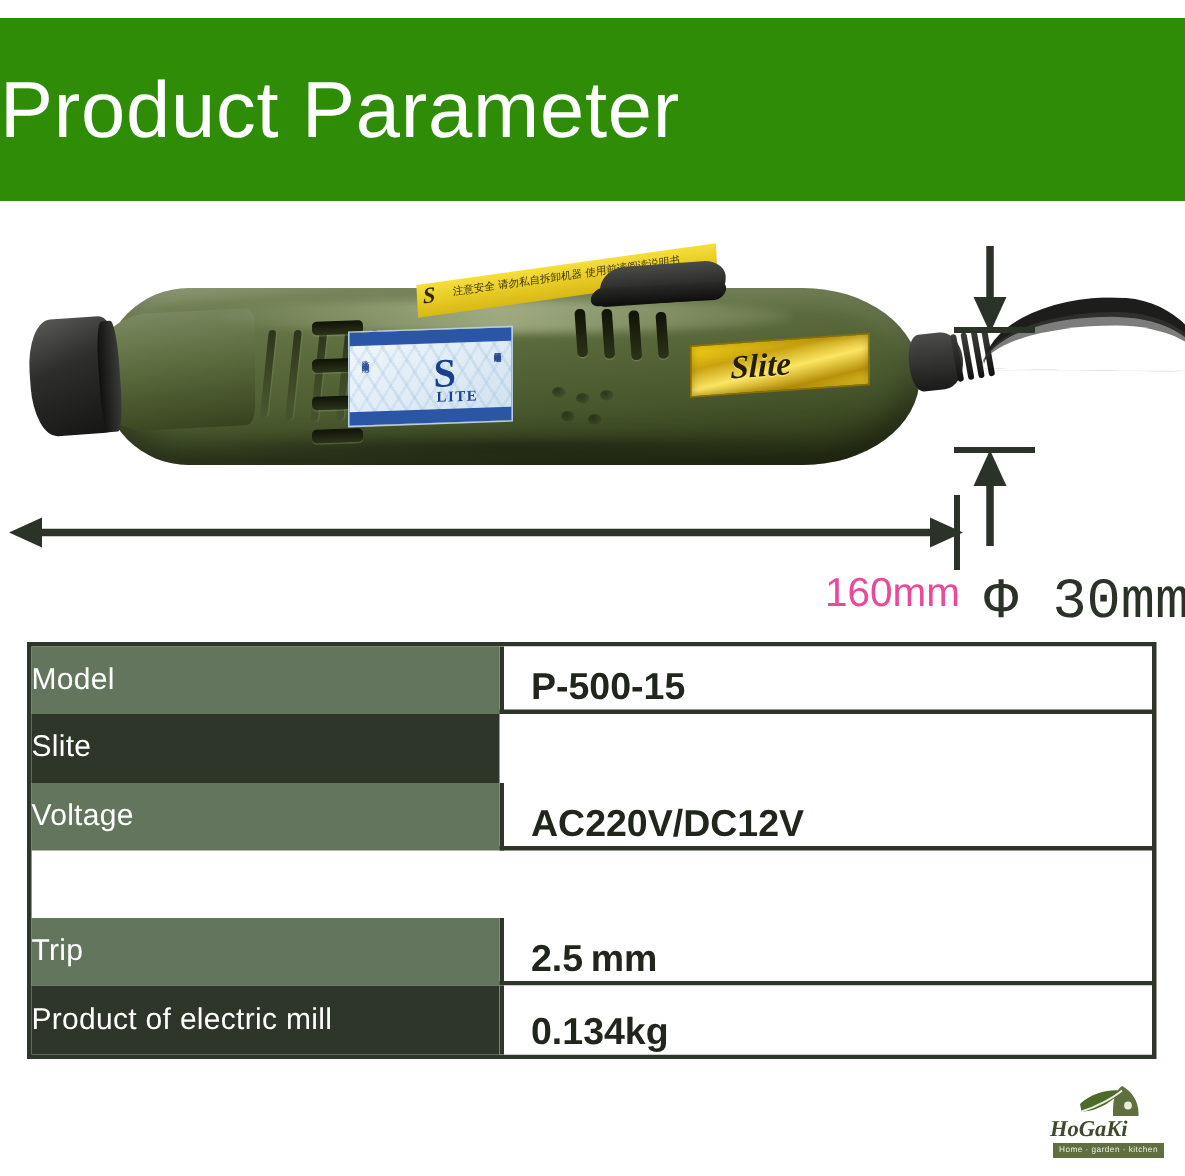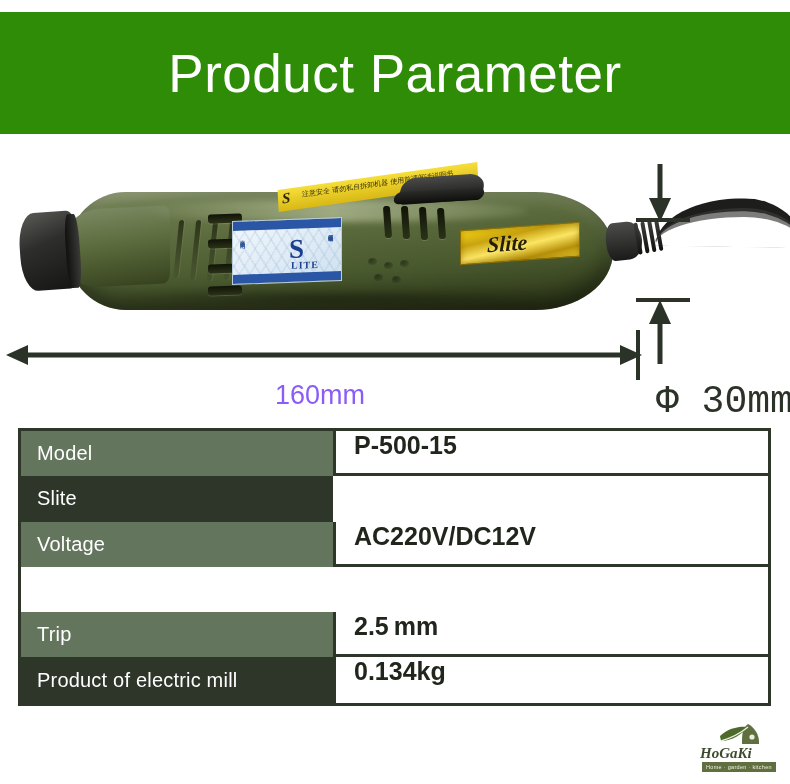--- a/index.html
+++ b/index.html
@@ -9,21 +9,21 @@
     font-family:"Liberation Sans","DejaVu Sans",sans-serif;
     overflow:hidden;
     position:relative;
   }
   .page{position:relative;width:790px;height:784px;}
 
   
   .banner{
     position:absolute;left:0;top:12px;width:790px;height:122px;
     background:#2f8c07;
-    display:flex;align-items:center;justify-content:center;
+    display:flex;align-items:center;
   }
   .banner-title{
     color:#ffffff;
     font-size:53px;
     font-weight:400;
     letter-spacing:.5px;
     font-family:"Liberation Sans","DejaVu Sans",sans-serif;
     line-height:1;
   }
 
@@ -202,51 +202,50 @@
   .cable2{
     position:absolute;left:646px;top:46px;width:150px;height:30px;
     border-top:9px solid #393936;
     border-radius:60% 40% 0 0/100% 100% 0 0;
     opacity:.65;
   }
 
   
   .dim-h{position:absolute;left:0;top:0;width:790px;height:290px;pointer-events:none;}
   .dim-label-160{
-    position:absolute;left:0;top:380px;width:640px;text-align:center;
-    font-size:27px;color:#8b5cf6;
+    position:absolute;left:0;top:380px;width:640px;text-align:right;
+    font-size:27px;color:#ec4899;
     font-family:"Liberation Sans","DejaVu Sans",sans-serif;
   }
   .dim-label-30{
     position:absolute;left:656px;top:246px;
     font-size:38px;color:#2b3328;white-space:nowrap;
     font-family:Liberation Mono, monospace;
   }
 
   
   .table{
     position:absolute;left:18px;top:428px;width:753px;
     border:3px solid #2e3629;
     border-collapse:collapse;
     box-sizing:border-box;
   }
   .trow{display:flex;height:45.3px;}
   .tkey{
     width:312px;box-sizing:border-box;
     display:flex;align-items:center;
-    padding-left:16px;
     color:#ffffff;font-size:20px;
     letter-spacing:.2px;
   }
   .trow.light .tkey{background:#63755d;}
   .trow.dark  .tkey{background:#2e3629;}
   .tval{
     flex:1;box-sizing:border-box;
     background:#ffffff;
-    display:flex;align-items:flex-start;
+    display:flex;align-items:flex-end;
     padding-left:18px;
     border-left:3px solid #2e3629;
     border-bottom:3px solid #2e3629;
     color:#20261c;font-size:25px;font-weight:700;
   }
   .trow:last-child .tval{border-bottom:none;}
   .tval .unit{font-weight:600;margin-left:5px;}
 
   
   .logo{position:absolute;left:700px;top:722px;width:78px;height:52px;}

